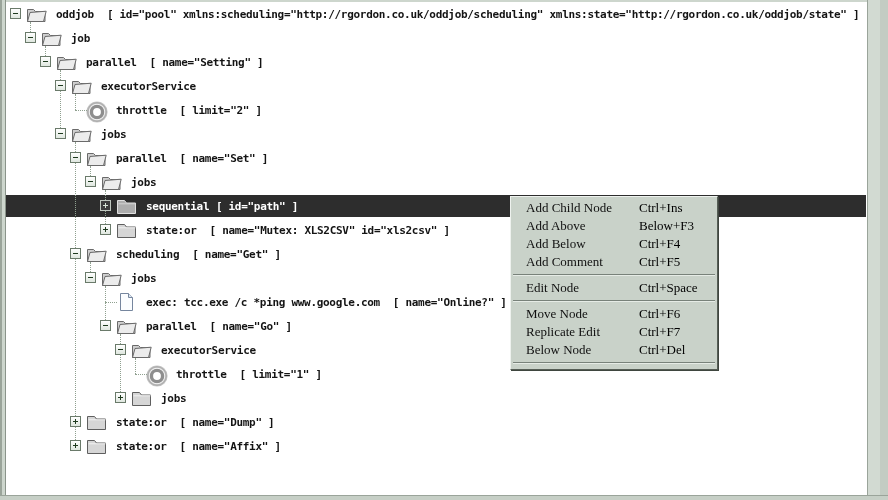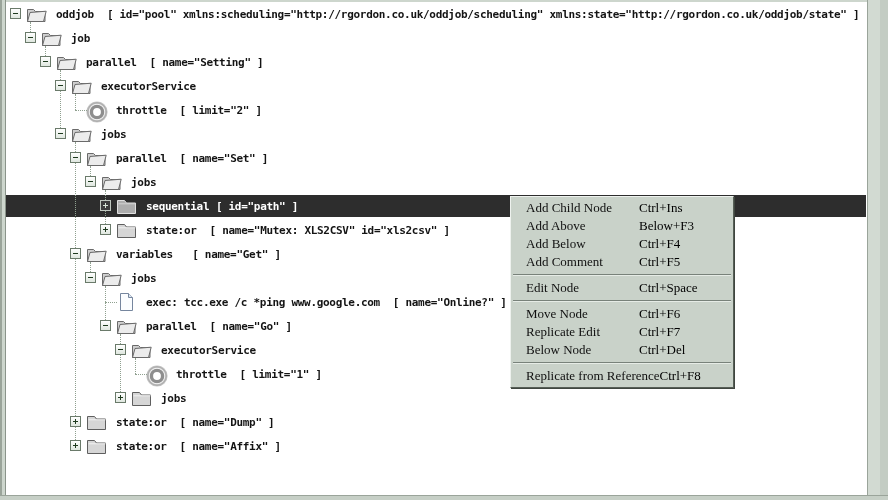--- a/index.html
+++ b/index.html
@@ -33,21 +33,21 @@
   .tree-row.selected .handle { background:#3d3d3d; border-color:#c0c8c0; }
   .tree-row.selected .handle .hbar, .tree-row.selected .handle .vbar { background:#d8e4d8; }
 
   .node-icon { position:absolute; top:3px; width:21px; height:18px; }
   .node-icon svg { display:block; }
 
   .vline { position:absolute; width:0; border-left:1px dotted #8fa08f; z-index:1;}
   .hstub { position:absolute; height:0; border-top:1px dotted #8fa08f; z-index:1;}
 
   
-  .context-menu { position:absolute; left:510px; top:196px; width:224px; z-index:60;
+  .context-menu { position:absolute; left:510px; top:196px; width:208px; z-index:60;
       background:#c9d2c9; padding:2px 1px;
       border-top:1px solid #eef2ee; border-left:1px solid #eef2ee;
       border-right:1px solid #565e56; border-bottom:1px solid #565e56;
       box-shadow:1px 1px 0 #3f463f; }
   .menu-item { display:flex; align-items:center; height:18px; padding:0 6px 0 14px; cursor:default; }
   .menu-label { font:13px "Liberation Serif", serif; color:#101010; min-width:113px; white-space:nowrap; }
   .menu-shortcut { font:13px "Liberation Serif", serif; color:#000000; white-space:nowrap; }
   .menu-sep { height:2px; margin:3px 1px;
       border-top:1px solid #78827a; border-bottom:1px solid #e6ece6; }
 </style>
@@ -185,21 +185,21 @@
     <div class="tree-row" style="top: 242px;">
       <span class="handle" style="left: 70px;">
         <span class="hbar"></span>
       </span>
       <span class="node-icon" style="left: 86px;">
         <svg width="21" height="18" viewBox="0 0 21 18">
           <path d="M1.5 4.5 h6 l2 2 h9.5 v10 h-17.5 z" fill="#cfcfcf" stroke="#6a6a6a"></path>
           <path d="M4 7.5 L20.2 6.2 L17.5 16.5 L1.5 16.5 z" fill="#ececec" stroke="#6a6a6a"></path>
         </svg>
       </span>
-      <span class="node-label" style="left: 116px;">variables</span>
+      <span class="node-label" style="left: 116px;">scheduling</span>
       <span class="node-attrs" style="left: 192.2px;">[ name="Get" ]</span>
     </div>
     <div class="tree-row" style="top: 266px;">
       <span class="handle" style="left: 85px;">
         <span class="hbar"></span>
       </span>
       <span class="node-icon" style="left: 101px;">
         <svg width="21" height="18" viewBox="0 0 21 18">
           <path d="M1.5 4.5 h6 l2 2 h9.5 v10 h-17.5 z" fill="#cfcfcf" stroke="#6a6a6a"></path>
           <path d="M4 7.5 L20.2 6.2 L17.5 16.5 L1.5 16.5 z" fill="#ececec" stroke="#6a6a6a"></path>
@@ -346,17 +346,13 @@
     </div>
     <div class="menu-item">
       <span class="menu-label">Replicate Edit</span>
       <span class="menu-shortcut">Ctrl+F7</span>
     </div>
     <div class="menu-item">
       <span class="menu-label">Below Node</span>
       <span class="menu-shortcut">Ctrl+Del</span>
     </div>
     <div class="menu-sep"></div>
-    <div class="menu-item">
-      <span class="menu-label">Replicate from Reference</span>
-      <span class="menu-shortcut">Ctrl+F8</span>
-    </div>
   </div>
 
 </body></html>

